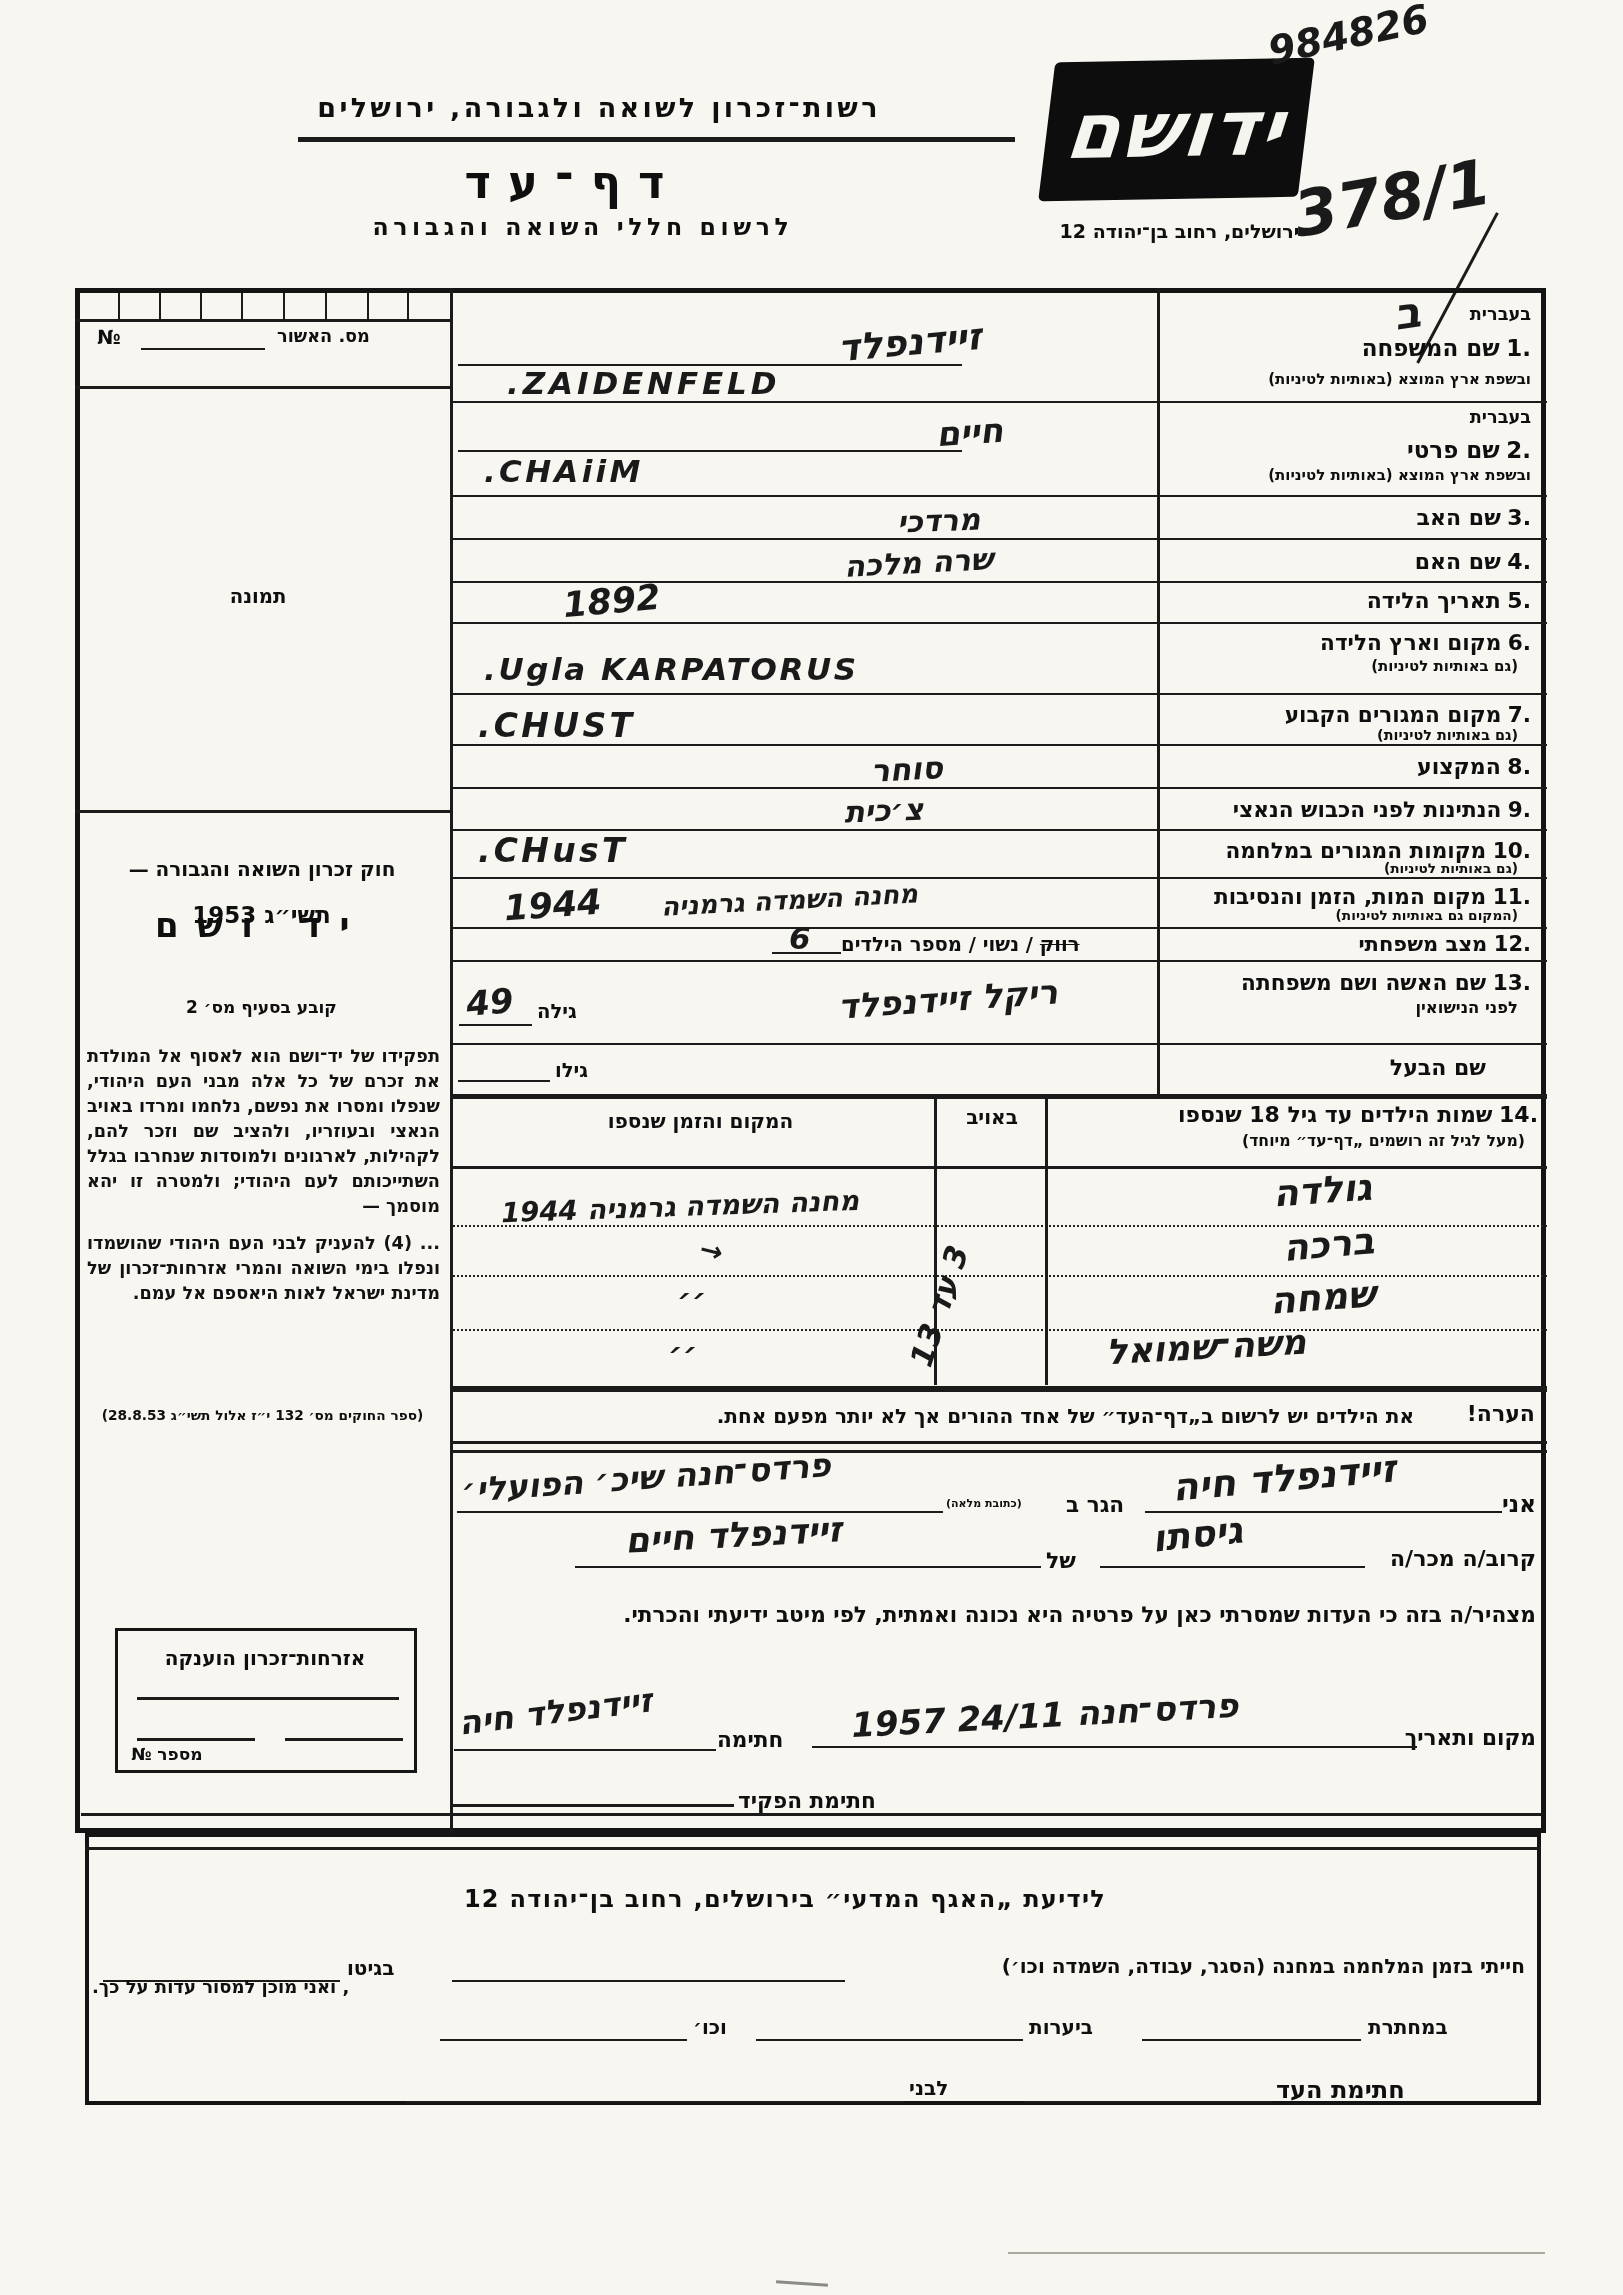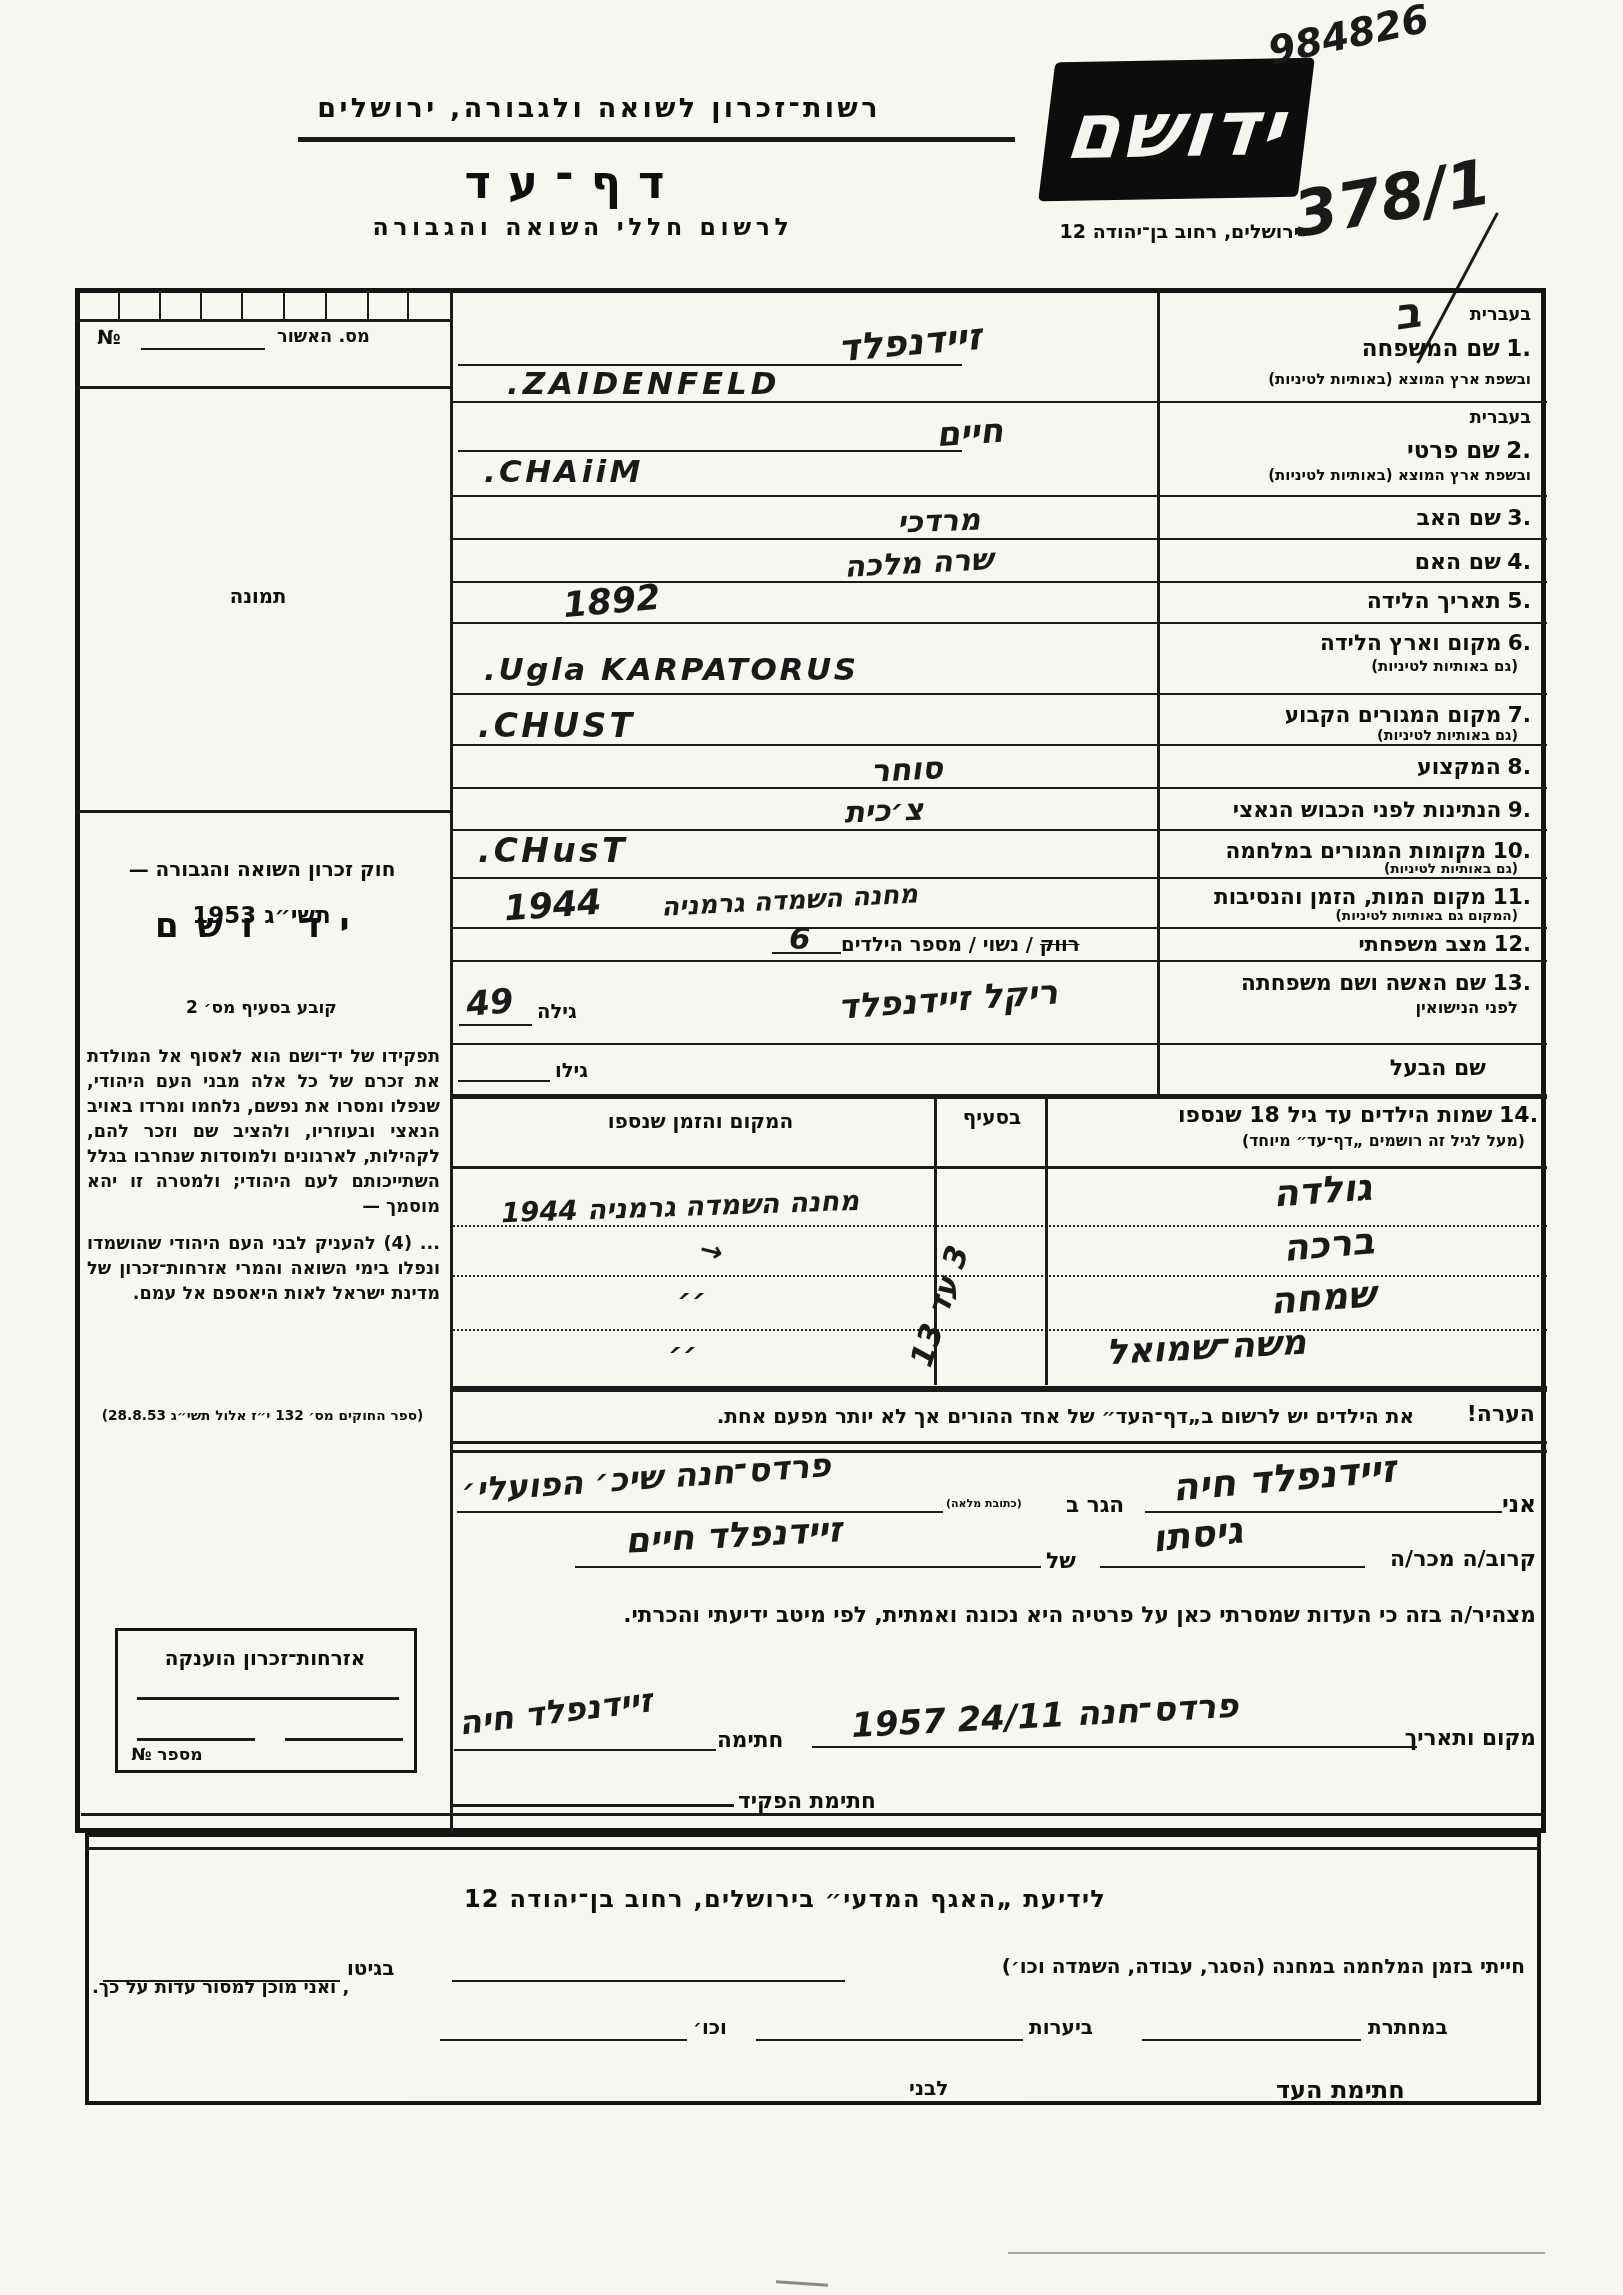--- a/index.html
+++ b/index.html
@@ -195,21 +195,21 @@
     <span>/ נשוי / מספר הילדים</span>
   </div>
   <div class="abs hw" style="left:789px;top:920px;font-size:31px;">6</div>
 
   <div class="abs hw" style="left:838px;top:979px;font-size:34px;transform:rotate(-4deg);">ריקל זיידנפלד</div>
   <div class="abs pt" style="left:537px;top:1000px;font-size:19.6px;">גילה</div>
   <div class="abs hw" style="left:466px;top:982px;font-size:34px;transform:rotate(-5deg);">49</div>
   <div class="abs pt" style="left:555px;top:1059px;font-size:19.6px;">גילו</div>
 
   <div class="abs pt ctr" style="left:537px;top:1109px;width:327px;font-size:20px;">המקום והזמן שנספו</div>
-  <div class="abs pt ctr" style="left:946px;top:1105px;width:92px;font-size:20px;">בסעיף</div>
+  <div class="abs pt ctr" style="left:946px;top:1105px;width:92px;font-size:20px;">באויב</div>
 
   <div class="abs hw" style="left:1273px;top:1169px;font-size:37px;transform:rotate(-4deg);">גולדה</div>
   <div class="abs hw" style="left:1283px;top:1223px;font-size:37px;transform:rotate(-5deg);">ברכה</div>
   <div class="abs hw" style="left:1270px;top:1276px;font-size:37px;transform:rotate(-4deg);">שמחה</div>
   <div class="abs hw" style="left:1106px;top:1327px;font-size:35px;transform:rotate(-3deg);">משה־שמואל</div>
 
   <div class="abs hw" style="left:501px;top:1190px;font-size:27.5px;transform:rotate(-2deg);">מחנה השמדה גרמניה 1944</div>
   <div class="abs hw" style="left:700px;top:1234px;font-size:27.5px;transform:rotate(14deg);">→</div>
   <div class="abs hw" style="left:677px;top:1280px;font-size:33px;">׳׳</div>
   <div class="abs hw" style="left:668px;top:1334px;font-size:33px;">׳׳</div>

